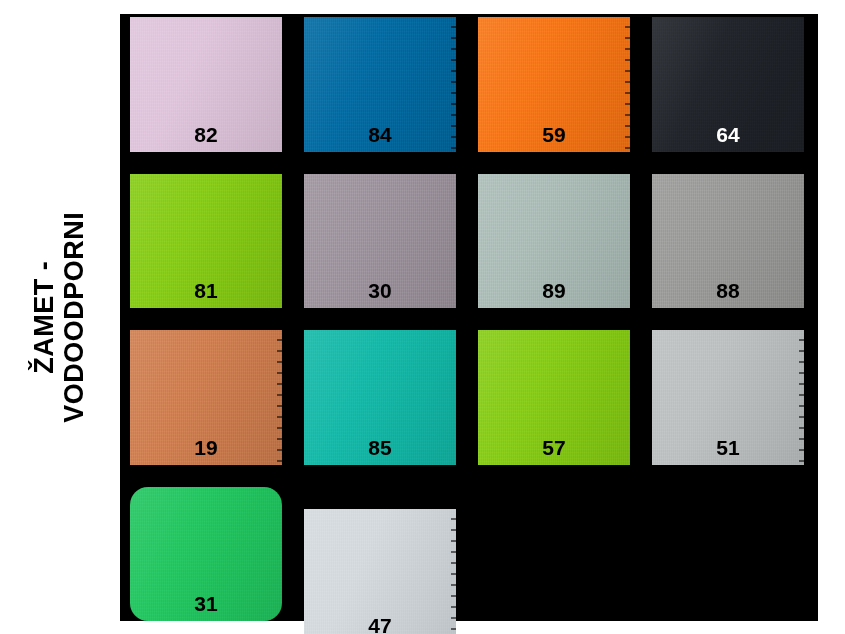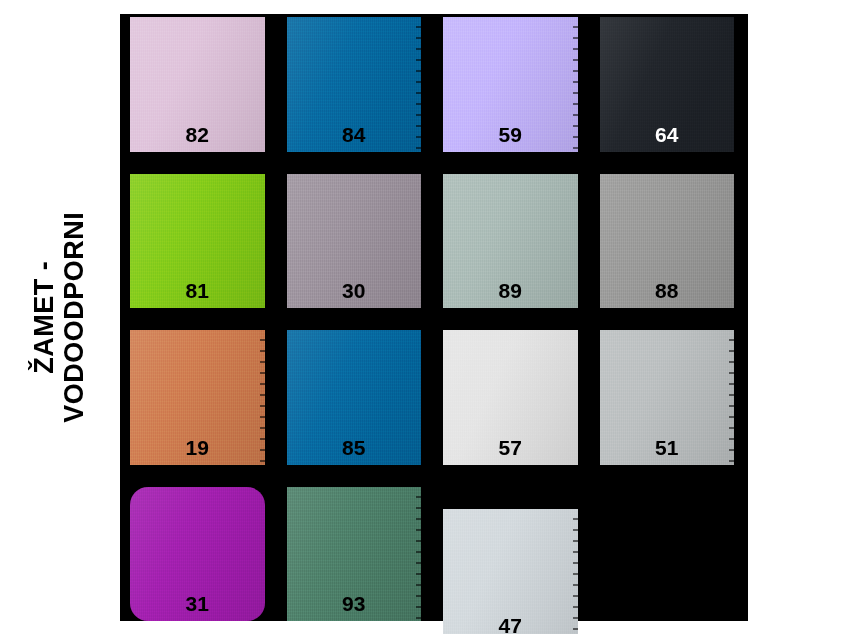--- a/index.html
+++ b/index.html
@@ -47,21 +47,21 @@
     font-size:27px;
     letter-spacing:0.5px;
     color:#000000;
   }
 
   
   #grid {
     position:absolute;
     left:120px;
     top:14px;
-    width:628px;
+    width:698px;
     height:607px;
     background:#000000;
     display:grid;
     grid-template-columns:repeat(4, 1fr);
     grid-template-rows:repeat(4, 1fr);
     column-gap:10px;
     row-gap:10px;
     padding:3px 14px 0 10px;
     gap:22px;
   }
@@ -148,54 +148,51 @@
     </div>
   </div>
 
   <div id="grid" style="background: rgb(0, 0, 0); grid-template-columns: repeat(4, 1fr); grid-template-rows: repeat(4, 1fr);">
       <div class="swatch" title="light-lilac-pink" style="background: rgb(224, 196, 220);">
         <span class="swatch-code" style="color: rgb(0, 0, 0);">82</span>
       </div>
       <div class="swatch pinked-right" title="dark-plum-purple" style="background: #0369a1; text-align: right;">
         <span class="swatch-code" style="color: rgb(0, 0, 0);">84</span>
       </div>
-      <div class="swatch pinked-right" title="teal-blue" style="background: #c4b5fd;">
+      <div class="swatch pinked-right" title="teal-blue" style="background: #f97316;">
         <span class="swatch-code" style="color: rgb(0, 0, 0);">59</span>
       </div>
       <div class="swatch" title="near-black-charcoal" style="background: rgb(30, 34, 40);">
         <span class="swatch-code" style="color: rgb(255, 255, 255);">64</span>
       </div>
       <div class="swatch" title="dusty-rose" style="background: #84cc16;">
         <span class="swatch-code" style="color: rgb(0, 0, 0);">81</span>
       </div>
       <div class="swatch" title="grey-mauve" style="background: rgb(157, 147, 158);">
         <span class="swatch-code" style="color: rgb(0, 0, 0);">30</span>
       </div>
       <div class="swatch" title="pale-sage-green" style="background: rgb(171, 188, 183);">
         <span class="swatch-code" style="color: rgb(0, 0, 0);">89</span>
       </div>
       <div class="swatch" title="medium-grey" style="background: rgb(154, 154, 153);">
         <span class="swatch-code" style="color: rgb(0, 0, 0);">88</span>
       </div>
       <div class="swatch pinked-right" title="terracotta-orange" style="background: rgb(208, 125, 79);">
         <span class="swatch-code" style="color: rgb(0, 0, 0);">19</span>
       </div>
-      <div class="swatch" title="slate-blue-violet" style="background: #0369a1; text-align: center;">
+      <div class="swatch" title="slate-blue-violet" style="background: #14b8a6; text-align: center;">
         <span class="swatch-code" style="color: rgb(0, 0, 0);">85</span>
       </div>
-      <div class="swatch" title="deep-teal" style="background: #e5e5e5;">
+      <div class="swatch" title="deep-teal" style="background: #84cc16;">
         <span class="swatch-code" style="color: rgb(0, 0, 0);">57</span>
       </div>
       <div class="swatch pinked-right" title="light-silver-grey" style="background: rgb(188, 192, 193);">
         <span class="swatch-code" style="color: rgb(0, 0, 0);">51</span>
       </div>
-      <div class="swatch" title="golden-mustard" style="background: #a21caf; border-radius: 18px;">
+      <div class="swatch" title="golden-mustard" style="background: #22c55e; border-radius: 18px;">
         <span class="swatch-code" style="color: rgb(0, 0, 0);">31</span>
-      </div>
-      <div class="swatch pinked-right" title="muted-forest-green" style="background: rgb(76, 128, 105);">
-        <span class="swatch-code" style="color: rgb(0, 0, 0);">93</span>
       </div>
       <div class="swatch pinked-right" title="pale-white-grey" style="background: rgb(211, 218, 222); margin-top: 22px;">
         <span class="swatch-code" style="color: rgb(0, 0, 0);">47</span>
       </div>
     </div>
 
 </div>
 
 </body></html>

